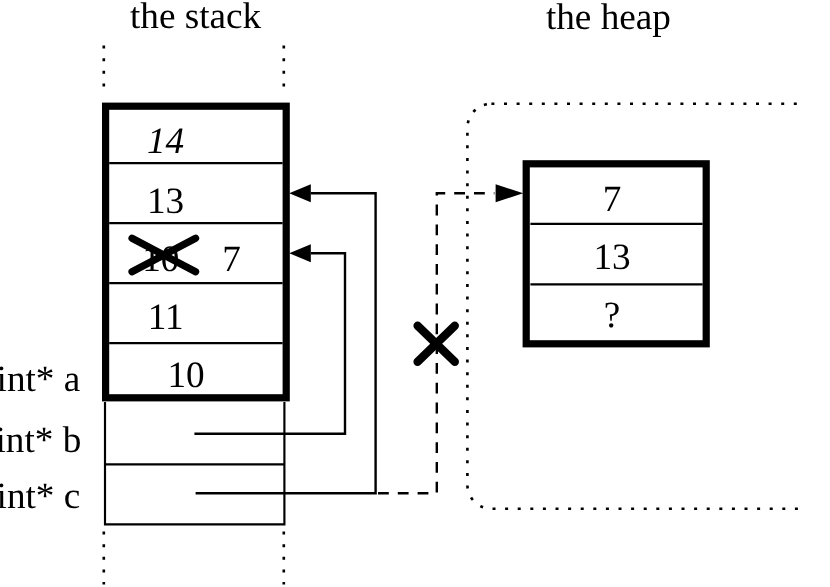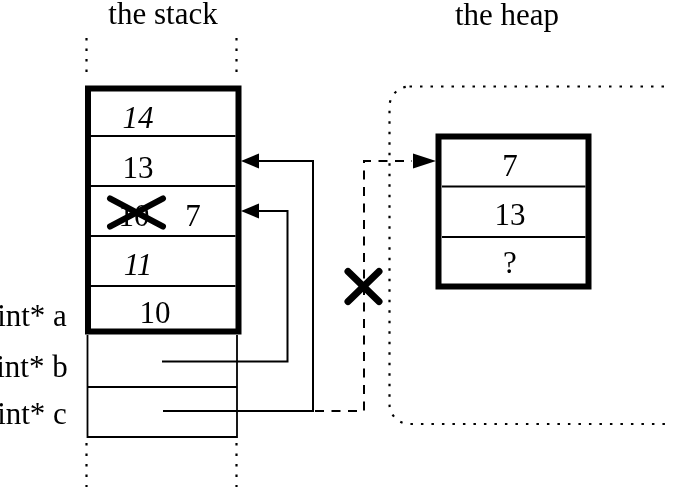--- a/index.html
+++ b/index.html
@@ -82,21 +82,21 @@
     <line class="thin" x1="442" y1="237" x2="585.5" y2="237"></line>
   </svg>
 
   <div class="t" style="left:163px; top:13px;">the stack</div>
   <div class="t" style="left:507px; top:14px;">the heap</div>
 
   <div class="t" style="left:138px; top:117px;font-style:italic;">14</div>
   <div class="t" style="left:138px; top:167px;">13</div>
   <div class="t" style="left:134px; top:215px;">10</div>
   <div class="t" style="left:193px; top:215px;">7</div>
-  <div class="t" style="left:138px; top:264px;font-style:italic;">11</div>
+  <div class="t" style="left:138px; top:264px;">11</div>
   <div class="t" style="left:138px; top:312px;margin-left:17px;">10</div>
 
   <div class="t" style="left:32px; top:315px;">int* a</div>
   <div class="t" style="left:32px; top:366px;">int* b</div>
   <div class="t" style="left:32px; top:413px;">int* c</div>
 
   <div class="t" style="left:510px; top:165px;">7</div>
   <div class="t" style="left:510px; top:214px;">13</div>
   <div class="t" style="left:510px; top:262px;">?</div>
 

